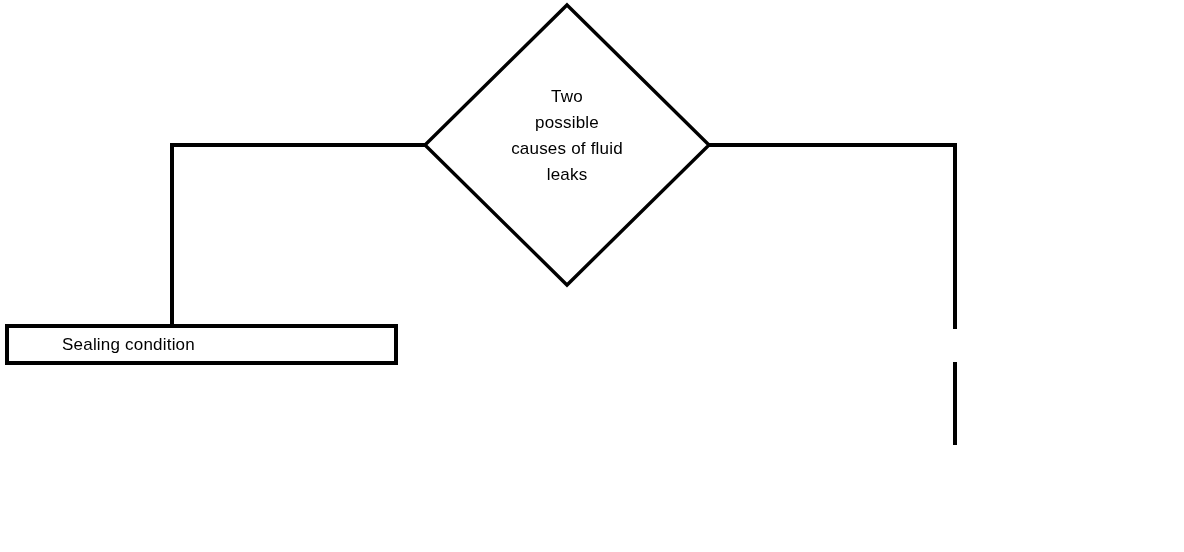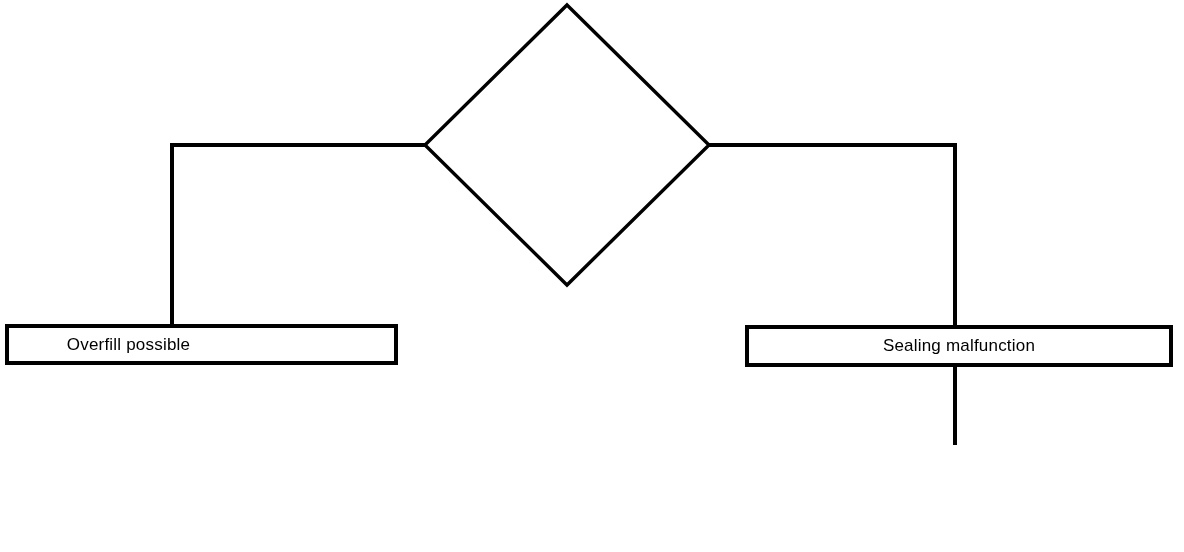--- a/index.html
+++ b/index.html
@@ -107,23 +107,24 @@
 
     <polygon points="567,5 709,145 567,285 425,145" fill="#ffffff" stroke="#000000" stroke-width="3.4" stroke-linejoin="miter"></polygon>
 
     <path d="M 425,145 L 172,145 L 172,326" fill="none" stroke="#000000" stroke-width="4" stroke-linecap="square" stroke-linejoin="miter"></path>
 
     <path d="M 709,145 L 955,145 L 955,327" fill="none" stroke="#000000" stroke-width="4" stroke-linecap="square" stroke-linejoin="miter"></path>
 
     <path d="M 955,364 L 955,443" fill="none" stroke="#000000" stroke-width="4" stroke-linecap="square"></path>
   </svg>
 
+  <div class="diamond-label">Two
+possible
+causes of fluid
+leaks</div>
 
   <div class="box box-overfill">
-    <div class="box-text t-overfill">Overfill possible</div>
+    <div class="box-text t-overfill">Sealing condition</div>
   </div>
 
-  <div class="box box-sealing">
-    <div class="box-text t-sealing">Sealing malfunction</div>
-  </div>
 
 
 </div>
 
 </body></html>

